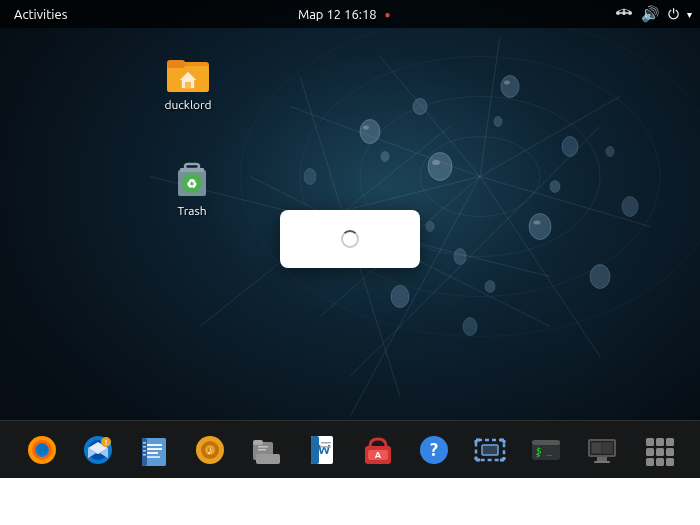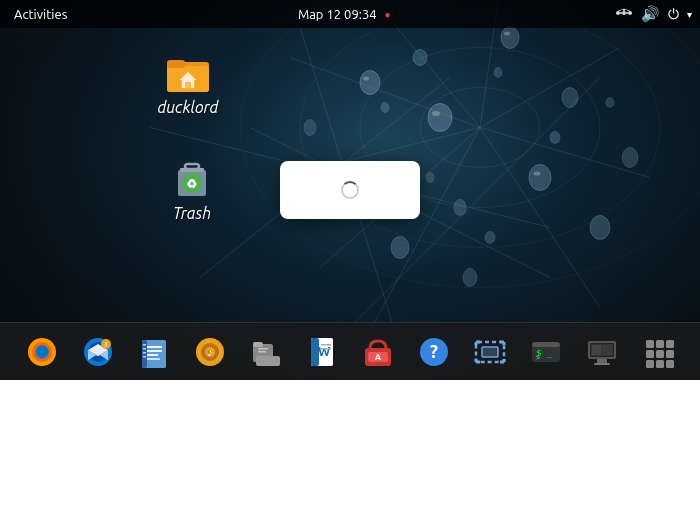--- a/index.html
+++ b/index.html
@@ -8,21 +8,21 @@
       width: 700px;
       height: 525px;
       overflow: hidden;
       font-family: 'Ubuntu', 'Cantarell', sans-serif;
       position: relative;
     }
 
     
     #desktop {
       width: 700px;
-      height: 380px;
+      height: 478px;
       position: relative;
       background: radial-gradient(ellipse at 60% 40%, #1a3a4a 0%, #0d2030 30%, #080e14 70%, #0a1520 100%);
       overflow: hidden;
     }
 
     
     #desktop-bg {
       position: absolute;
       top: 0; left: 0;
       width: 100%; height: 100%;
@@ -90,24 +90,23 @@
     .icon-img {
       width: 48px;
       height: 48px;
       display: flex;
       align-items: center;
       justify-content: center;
     }
 
     .icon-label {
       color: white;
-      font-size: 16px;
+      font-size: 12px;
       text-align: center;
       text-shadow: 1px 1px 2px rgba(0,0,0,0.8);
-      font-style: italic;
     }
 
     
     #taskbar {
       position: absolute;
       bottom: 0; left: 0; right: 0;
       height: 58px;
       background: rgba(25, 25, 25, 0.9);
       display: flex;
       align-items: center;
@@ -246,21 +245,21 @@
       <ellipse cx="507" cy="106" rx="3" ry="2"></ellipse>
       <ellipse cx="537" cy="246" rx="3.5" ry="2"></ellipse>
     </g>
   </svg>
 
   <div id="topbar">
     <div id="topbar-left">
       <div id="activities-btn">Activities</div>
     </div>
     <div id="topbar-center">
-      <span>Map 12  09:34</span>
+      <span>Map 12  16:18</span>
       <span style="color:#e04040; font-size:10px;">●</span>
     </div>
     <div id="topbar-right">
 
       <span style="font-size:13px;">
         <svg width="18" height="14" viewBox="0 0 18 14" fill="none">
           <circle cx="3" cy="7" r="2" fill="white" opacity="0.85"></circle>
           <circle cx="9" cy="7" r="2" fill="white" opacity="0.85"></circle>
           <circle cx="15" cy="7" r="2" fill="white" opacity="0.85"></circle>
           <line x1="5" y1="7" x2="7" y2="7" stroke="white" stroke-width="1.5" opacity="0.85"></line>

